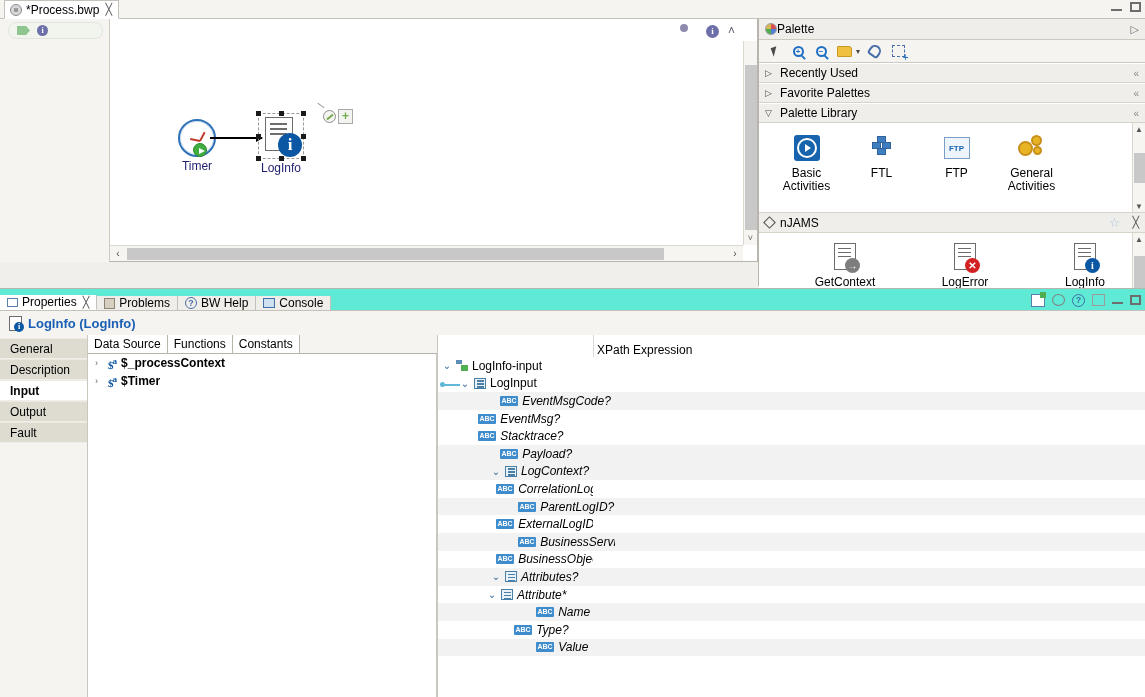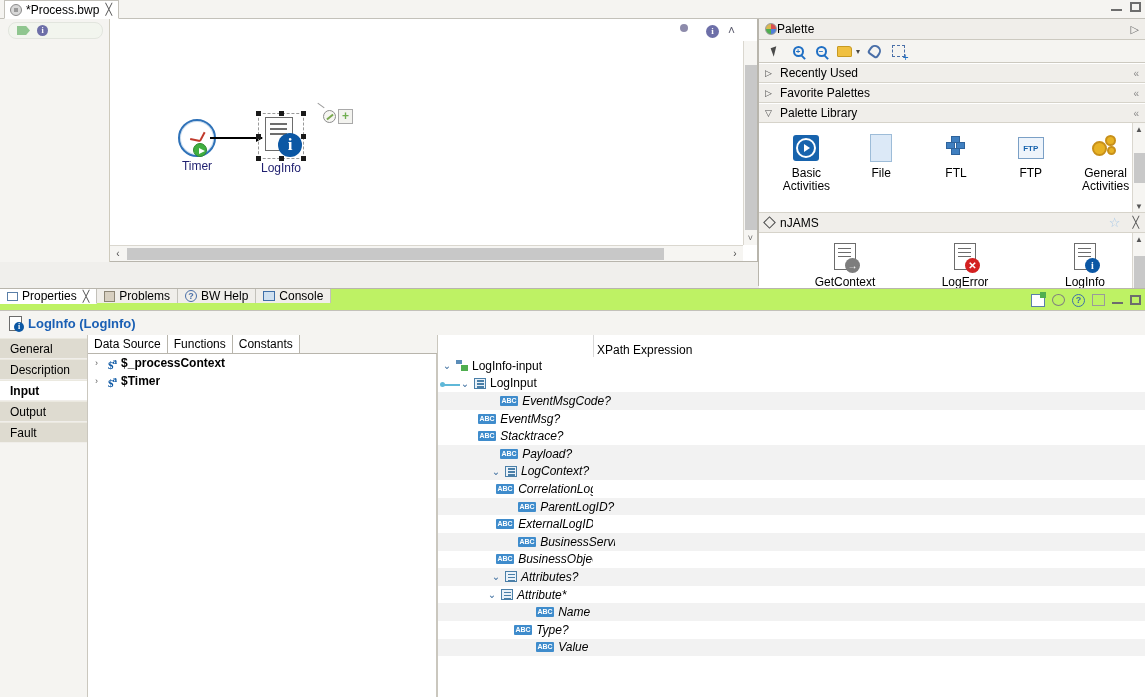--- a/index.html
+++ b/index.html
@@ -291,22 +291,22 @@
     font-size: 8px; color: #555; padding: 2px 0;
   }
   .njs-thumb { width: 11px; height: 46px; background: #c8c8c8; }
 
   
   .props {
     position: absolute; left: 0; top: 288px; width: 1145px; height: 409px;
     background: #f5f4f1; border-top: 1px solid #b8b5ac;
   }
   .props-tabbar {
-    height: 22px; background: #bef264; border-bottom: 1px solid #c3c1ba;
-    display: flex; align-items: flex-start; position: relative;
+    height: 22px; background: #5eead4; border-bottom: 1px solid #c3c1ba;
+    display: flex; align-items: flex-end; position: relative;
   }
   .ptab {
     display: flex; align-items: center; gap: 4px; padding: 0 7px;
     border-right: 1px solid #c3c1ba; font-size: 12px; background: #f0eeea;
   }
   .ptab.active { background: #ffffff; border-bottom: 1px solid #fff; }
   .sq-ic { width: 11px; height: 9px; border: 1.5px solid #5a7fa8; background: #fff; }
   .prob-ic { width: 11px; height: 11px; background: #d7cfc0; border: 1px solid #8c8575; position: relative; }
   .help-ic { width: 12px; height: 12px; border-radius: 50%; border: 1.5px solid #4a6fa8;
     font-size: 9px; color: #4a6fa8; display: flex; align-items: center; justify-content: center; font-weight: bold;}
@@ -545,26 +545,20 @@
           <div class="lib-ic">
             <span class="ic-basic">
                 <span class="ic-basic-in"></span>
               </span>
           </div>
           <div>Basic</div>
           <div>Activities</div>
         </div>
         <div class="lib-item">
           <div class="lib-ic">
-              <span class="ic-file"></span>
-            </div>
-          <div>File</div>
-        </div>
-        <div class="lib-item">
-          <div class="lib-ic">
             <span class="ic-ftl">
               <span class="blk" style="left:8px;top:0;"></span>
               <span class="blk" style="left:3px;top:6px;"></span>
               <span class="blk" style="left:13px;top:6px;"></span>
               <span class="blk" style="left:8px;top:12px;"></span>
             </span>
           </div>
           <div>FTL</div>
         </div>
         <div class="lib-item">

